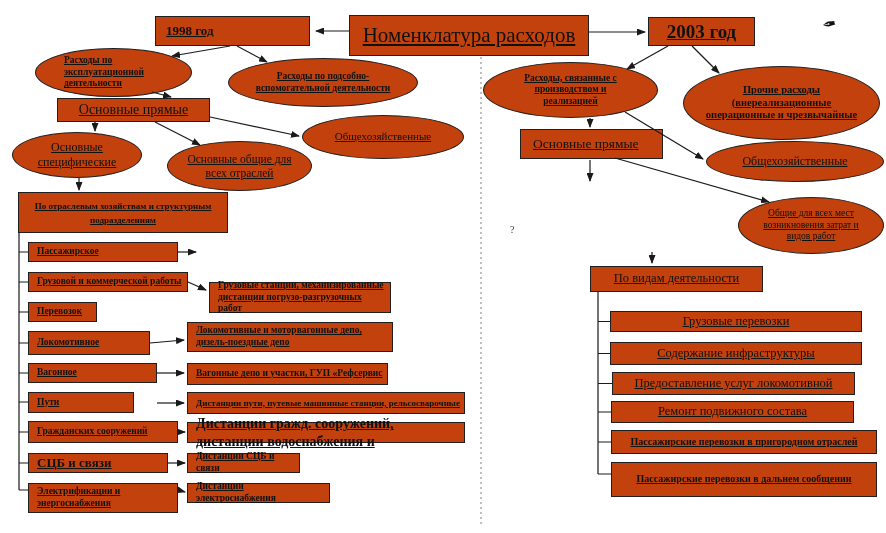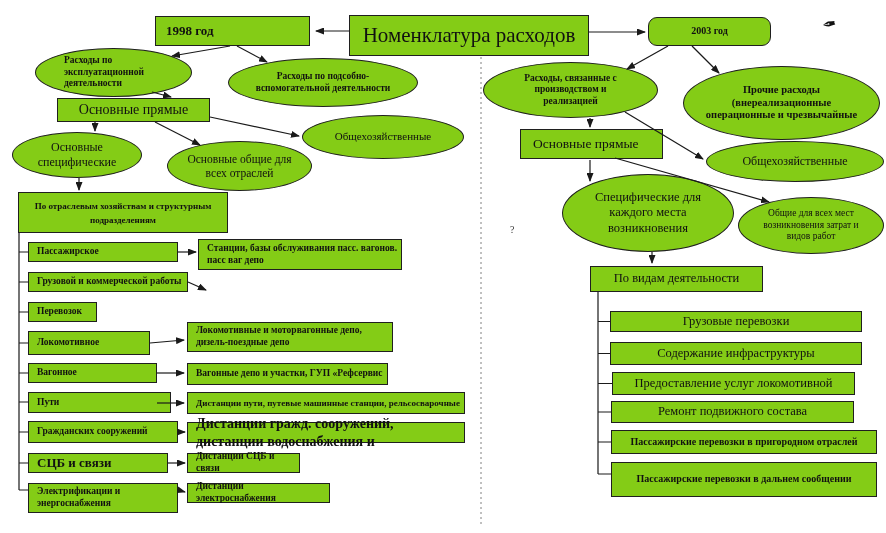--- a/index.html
+++ b/index.html
@@ -1,20 +1,20 @@
 <!DOCTYPE html>
 <html lang="ru"><head>
 <meta charset="utf-8">
 <style>
   html,body{margin:0;padding:0;background:#fff;}
   .stage{
     position:relative;width:886px;height:533px;background:#fff;overflow:hidden;
     font-family:"Liberation Serif","DejaVu Serif",serif;color:#111;
   }
-  .node{position:absolute;box-sizing:border-box;background:#84cc16;display:flex;align-items:center;z-index:2;line-height:1.22;}
+  .node{position:absolute;box-sizing:border-box;background:#c2410c;display:flex;align-items:center;z-index:2;line-height:1.22;text-decoration:underline;}
   .rect{border:1.5px solid #1f1f1f;}
   .ell{border:1.4px solid #1f1f1f;border-radius:50%;justify-content:center;text-align:center;}
   .ctr{justify-content:center;text-align:center;}
   .bold{font-weight:bold;}
   .pad{padding-left:8px;padding-right:4px;}
   .svg-overlay{position:absolute;left:0;top:0;width:886px;height:533px;z-index:6;pointer-events:none;}
   .glyph{position:absolute;z-index:3;}
   .topalign{align-items:flex-start;}
 </style>
 </head>
@@ -23,21 +23,21 @@
 <div class="stage">
 
   <div class="node rect ctr" style="left:349px;top:15px;width:240px;height:41px;font-size:21px;">
     <span>Номенклатура расходов</span>
   </div>
 
   <div class="node rect bold" style="left:155px;top:16px;width:155px;height:30px;font-size:13px;padding-left:10px;">
     <span>1998 год</span>
   </div>
 
-  <div class="node rect bold ctr" style="left:648px;top:17px;width:123px;height:29px;font-size:10px;border-radius:9px;">
+  <div class="node rect bold ctr" style="left:648px;top:17px;width:107px;height:29px;font-size:19px;">
     <span>2003 год</span>
   </div>
 
   <div class="glyph" style="left:822px;top:14px;font-size:17px;transform:scaleX(-1) rotate(12deg);font-family:'DejaVu Sans',sans-serif;">
     <span>✒</span>
   </div>
 
   <div class="glyph" style="left:510px;top:224px;font-size:10px;color:#333;">
     <span>?</span>
   </div>
@@ -78,35 +78,35 @@
   </div>
   <div class="node rect bold pad" style="left:28px;top:302px;width:69px;height:20px;font-size:9.5px;">
     <span>Перевозок</span>
   </div>
   <div class="node rect bold pad" style="left:28px;top:331px;width:122px;height:24px;font-size:9.5px;">
     <span>Локомотивное</span>
   </div>
   <div class="node rect bold pad" style="left:28px;top:363px;width:129px;height:20px;font-size:9.5px;">
     <span>Вагонное</span>
   </div>
-  <div class="node rect bold pad" style="left:28px;top:392px;width:143px;height:21px;font-size:9.5px;">
+  <div class="node rect bold pad" style="left:28px;top:392px;width:106px;height:21px;font-size:9.5px;">
     <span>Пути</span>
   </div>
   <div class="node rect bold pad" style="left:28px;top:421px;width:150px;height:22px;font-size:9.5px;">
     <span>Гражданских сооружений</span>
   </div>
   <div class="node rect bold pad" style="left:28px;top:453px;width:140px;height:20px;font-size:13px;">
     <span>СЦБ и связи</span>
   </div>
   <div class="node rect bold pad" style="left:28px;top:483px;width:150px;height:30px;font-size:9.5px;">
     <span style="max-width:120px;">Электрификации и энергоснабжения</span>
   </div>
 
-  <div class="node rect bold pad" style="left:198px;top:239px;width:204px;height:31px;font-size:9.5px;">
-    <span>Станции, базы обслуживания пасс. вагонов. пасс ваг депо</span>
+  <div class="node rect bold pad" style="left:209px;top:282px;width:182px;height:31px;font-size:9.5px;">
+    <span>Грузовые станции, механизированные дистанции погрузо-разгрузочных работ</span>
   </div>
   <div class="node rect bold pad" style="left:187px;top:322px;width:206px;height:30px;font-size:9.5px;">
     <span>Локомотивные и моторвагонные депо, дизель-поездные депо</span>
   </div>
   <div class="node rect bold pad" style="left:187px;top:363px;width:201px;height:22px;font-size:9.5px;">
     <span>Вагонные депо и участки, ГУП «Рефсервис</span>
   </div>
   <div class="node rect bold pad" style="left:187px;top:392px;width:278px;height:22px;font-size:9px;">
     <span>Дистанции пути, путевые машинные станции, рельсосварочные</span>
   </div>
@@ -129,23 +129,20 @@
   </div>
 
   <div class="node rect" style="left:520px;top:129px;width:143px;height:30px;font-size:13.5px;padding-left:12px;">
     <span>Основные прямые</span>
   </div>
 
   <div class="node ell" style="left:706px;top:141px;width:178px;height:41px;font-size:12px;">
     <span>Общехозяйственные</span>
   </div>
 
-  <div class="node ell" style="left:562px;top:174px;width:172px;height:78px;font-size:12.5px;">
-    <span style="max-width:148px;">Специфические для каждого места возникновения</span>
-  </div>
 
   <div class="node ell" style="left:738px;top:197px;width:146px;height:57px;font-size:9.5px;">
     <span style="max-width:118px;">Общие для всех мест возникновения затрат и видов работ</span>
   </div>
 
   <div class="node rect ctr" style="left:590px;top:266px;width:173px;height:26px;font-size:12.5px;">
     <span>По видам деятельности</span>
   </div>
 
   <div class="node rect ctr" style="left:610px;top:311px;width:252px;height:21px;font-size:12.5px;text-align:right;">

